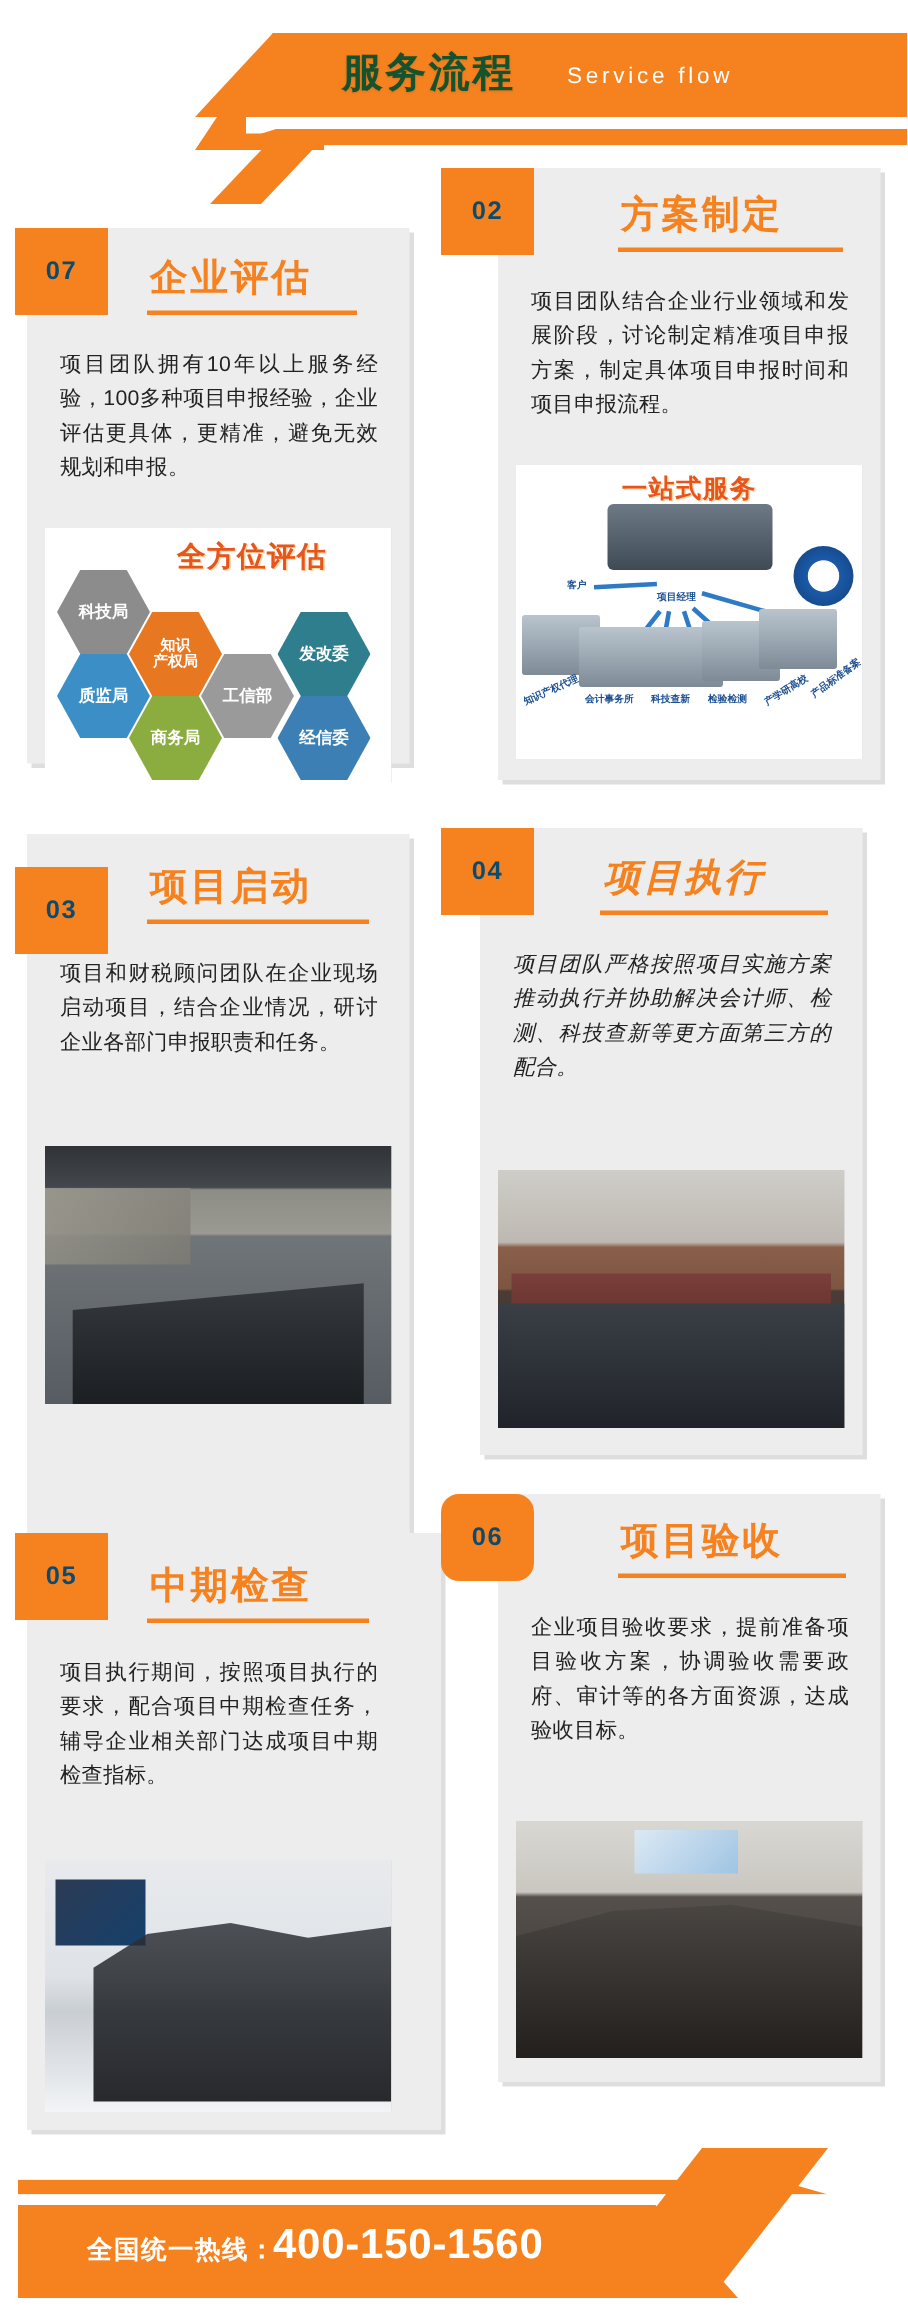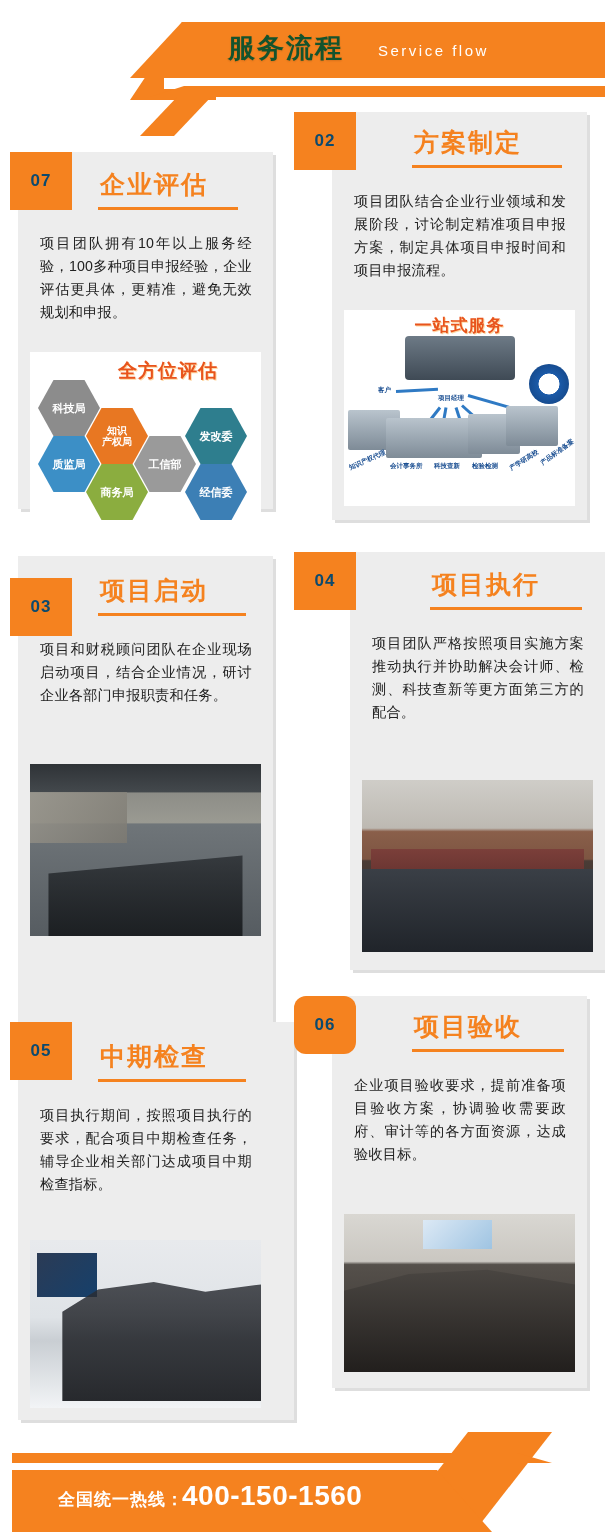--- a/index.html
+++ b/index.html
@@ -224,21 +224,21 @@
 <div class="card" style="left:18px; top:556px; width:255px; height:502px;">
   <div class="card-title" style="left:82px; top:18px;">项目启动</div>
   <div class="card-underline" style="left:80px; top:57px; width:148px;"></div>
   <div class="card-body" style="left:22px; top:82px; width:212px;">项目和财税顾问团队在企业现场启动项目，结合企业情况，研讨企业各部门申报职责和任务。</div>
   <div class="card-media" style="left:12px; top:208px; width:231px; height:172px;">
     <div class="photo ph-room1"></div>
   </div>
 </div>
 <div class="badge" style="left:10px; top:578px;">03</div>
 
-<div class="card" style="left:350px; top:552px; width:255px; height:418px;">
+<div class="card" style="left:320px; top:552px; width:255px; height:418px;font-style:italic;">
   <div class="card-title" style="left:82px; top:16px;">项目执行</div>
   <div class="card-underline" style="left:80px; top:55px; width:152px;"></div>
   <div class="card-body" style="left:22px; top:80px; width:212px;">项目团队严格按照项目实施方案推动执行并协助解决会计师、检测、科技查新等更方面第三方的配合。</div>
   <div class="card-media" style="left:12px; top:228px; width:231px; height:172px;">
     <div class="photo ph-room2"></div>
   </div>
 </div>
 <div class="badge" style="left:294px; top:552px;">04</div>
 
 <div class="card" style="left:18px; top:1022px; width:276px; height:398px;">

